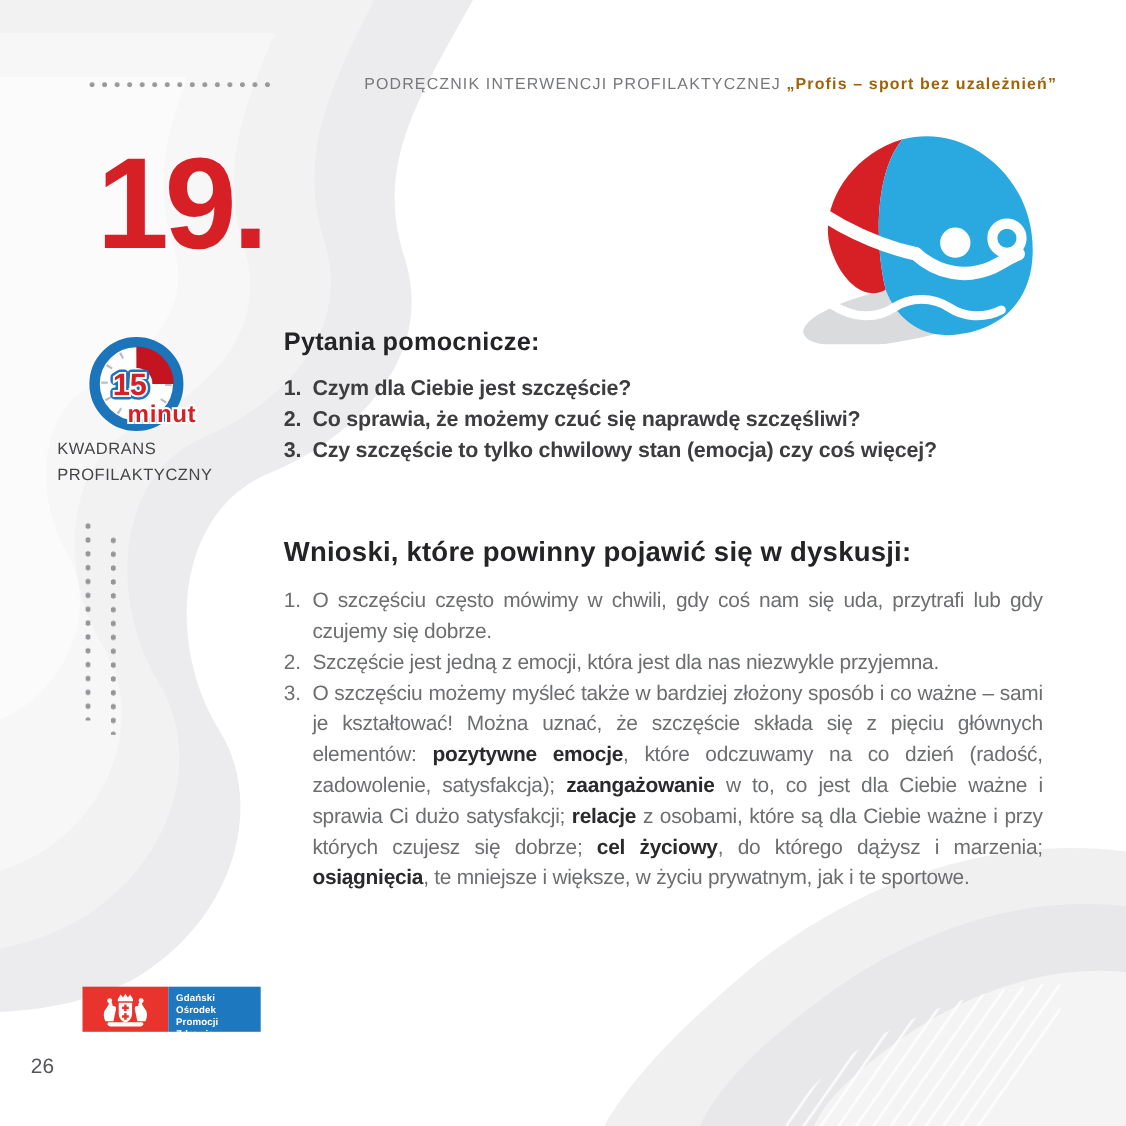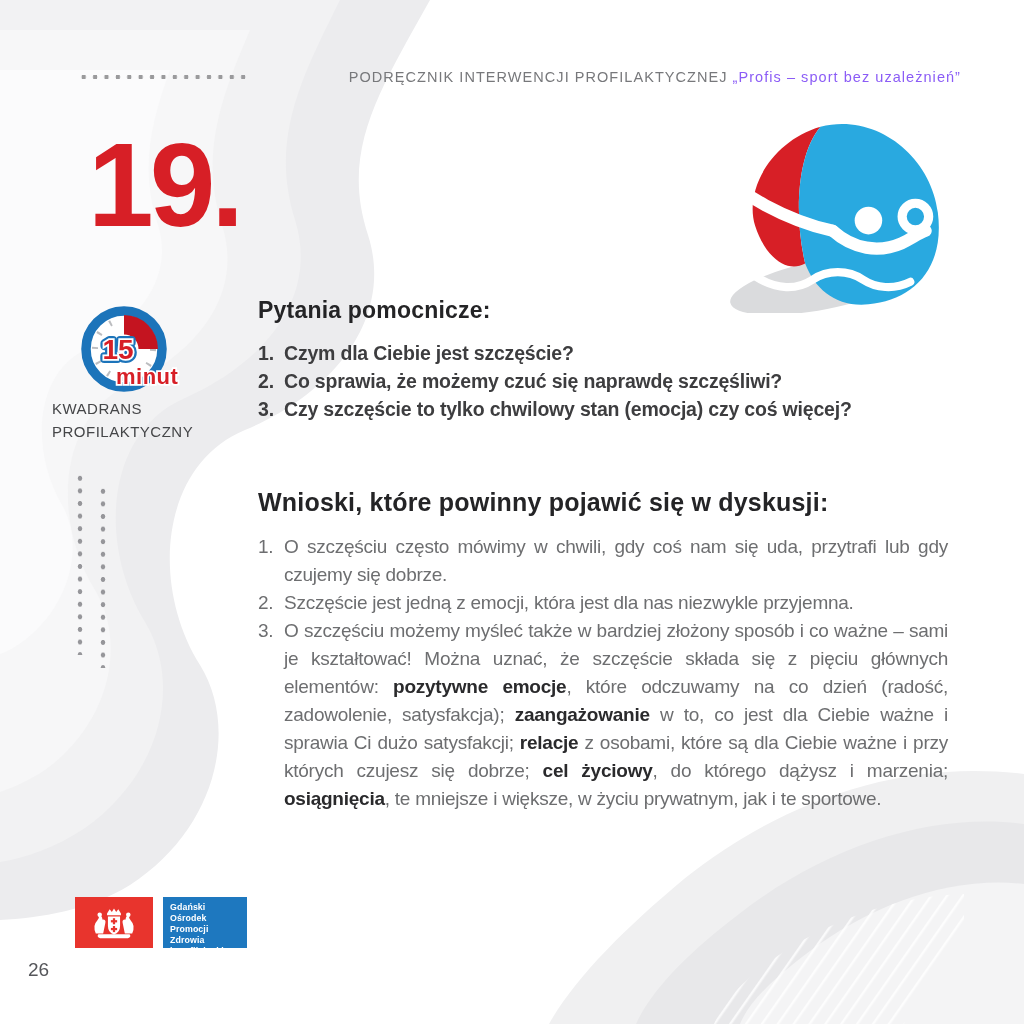--- a/index.html
+++ b/index.html
@@ -9,21 +9,21 @@
   
   .bg-tl{position:absolute;left:0;top:0;pointer-events:none;}
   .bg-br{position:absolute;right:0;bottom:0;pointer-events:none;}
 
   
   .header-dots{position:absolute;left:78px;top:74px;width:172px;height:6px;
     background-image:radial-gradient(circle,#9a9a9c 2.1px,transparent 2.5px);
     background-size:11.4px 6px;background-repeat:repeat-x;}
   .header-title{position:absolute;right:63px;top:69px;font-size:14.5px;letter-spacing:1.05px;
     color:#77787b;white-space:nowrap;}
-  .header-title .bold{color:#8b5cf6;font-weight:400;margin-top:32px;}
+  .header-title .bold{color:#a16207;font-weight:700;margin-top:32px;}
 
   
   .section-number{position:absolute;left:88px;top:126px;font-size:118px;line-height:1;
     font-weight:700;color:#d71f26;letter-spacing:-4px;}
   .section-title{position:absolute;left:258px;top:146px;margin:0;font-size:38px;
     font-weight:300;color:#3c3c3e;letter-spacing:2.5px;line-height:1.14;}
 
   .brand-logo{position:absolute;left:700px;top:118px;}
 
   
@@ -48,21 +48,21 @@
 
   
   .conclusions{position:absolute;left:258px;top:452px;width:690px;margin-top:36px;}
   .conclusions h2{margin:0 0 16px 0;font-size:25px;font-weight:700;color:#242426;letter-spacing:.2px;}
   .conclusions li{display:flex;font-size:19px;font-weight:400;color:#6d6e70;line-height:28px;letter-spacing:-.25px;}
   .conclusions .num{flex:none;width:26px;}
   .conclusions .rich{flex:1;text-align:justify;}
   .rich .b{font-weight:700;color:#2a2a2c;}
 
   
-  .org-logo{position:absolute;left:75px;top:897px;display:flex;height:51px;gap:10px;}
+  .org-logo{position:absolute;left:75px;top:897px;display:flex;height:41px;}
   .org-red{width:78px;background:#e8342d;display:flex;align-items:center;justify-content:center;}
   .org-blue{width:84px;background:#1e78bf;color:#fff;font-size:8.8px;font-weight:700;
     line-height:1.26;padding:5px 4px 0 7px;box-sizing:border-box;letter-spacing:.1px;}
   .page-number{position:absolute;left:28px;top:959px;font-size:19px;color:#55565a;text-align:right;}
 </style>
 </head>
 <body>
 
 <div class="page">
 

